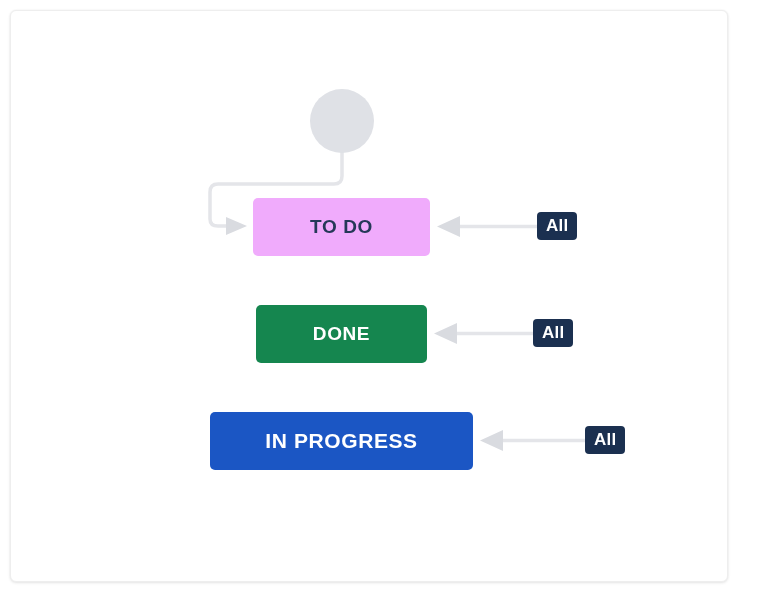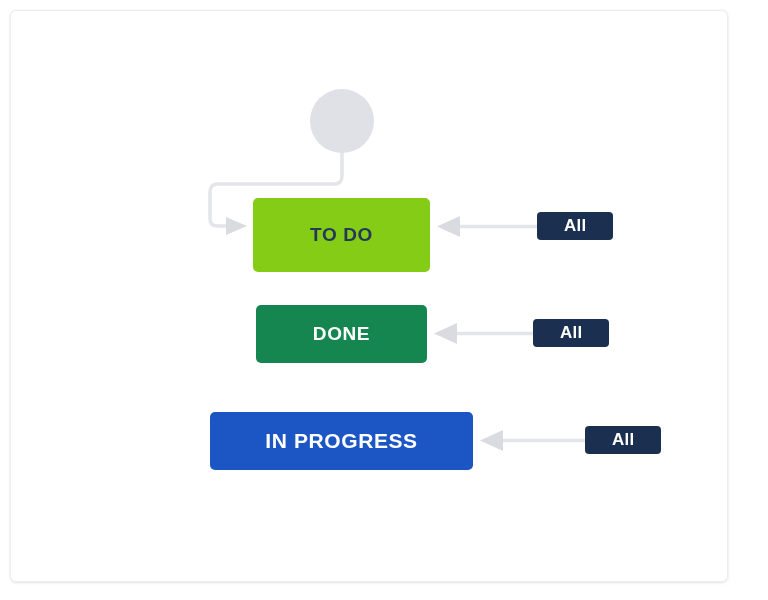--- a/index.html
+++ b/index.html
@@ -50,22 +50,22 @@
     border-radius: 5px;
     letter-spacing: 0.6px;
     font-weight: bold;
     white-space: nowrap;
     box-sizing: border-box;
   }
   .node-todo {
     left: 253px;
     top: 198px;
     width: 177px;
-    height: 74px;
-    background: #84cc16;
+    height: 58px;
+    background: #f0abfc;
     color: #253858;
     font-size: 19px;
   }
   .node-done {
     left: 256px;
     top: 305px;
     width: 171px;
     height: 58px;
     background: #15864f;
     color: #ffffff;
@@ -96,21 +96,21 @@
   .badge {
     position: absolute;
     display: flex;
     align-items: center;
     justify-content: center;
     background: #1b3050;
     color: #ffffff;
     font-weight: bold;
     font-size: 17px;
     border-radius: 4px;
-    padding: 0 27px;
+    padding: 0 9px;
     height: 28px;
     letter-spacing: 0.2px;
     box-sizing: border-box;
   }
   .badge-todo       { left: 537px; top: 212px; }
   .badge-done       { left: 533px; top: 319px; }
   .badge-inprogress { left: 585px; top: 426px; }
 </style>
 </head>
 <body>

